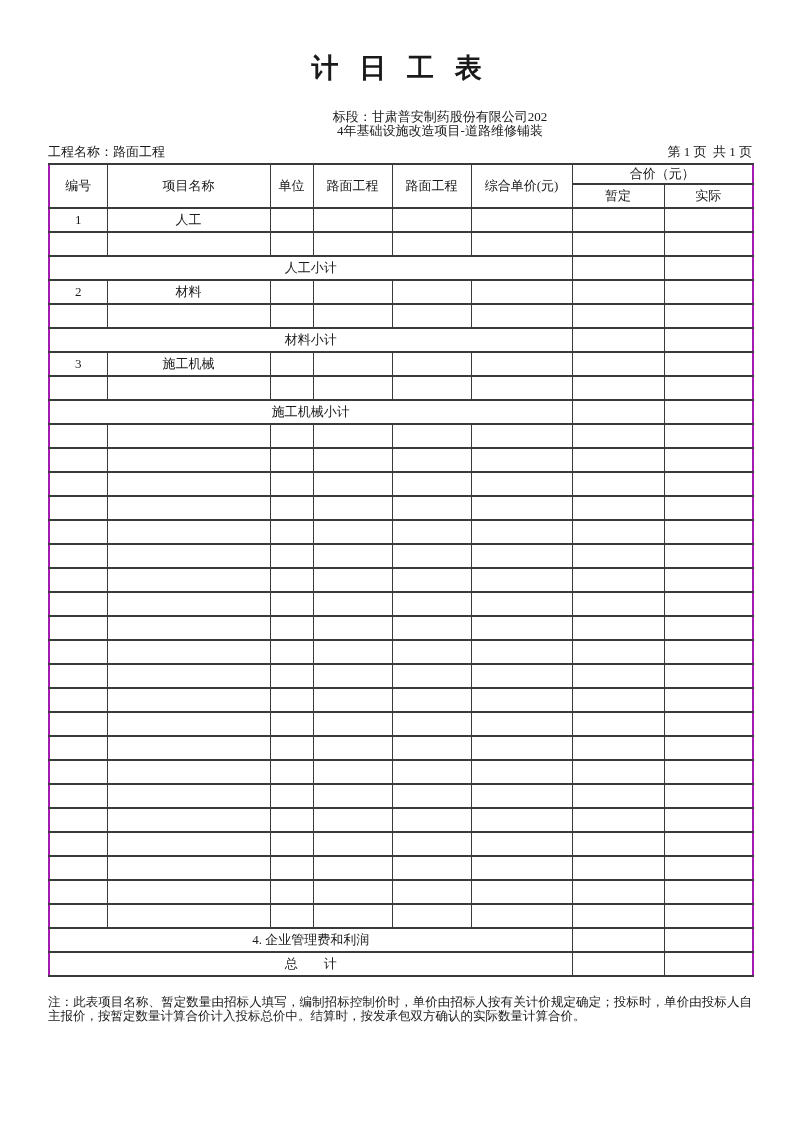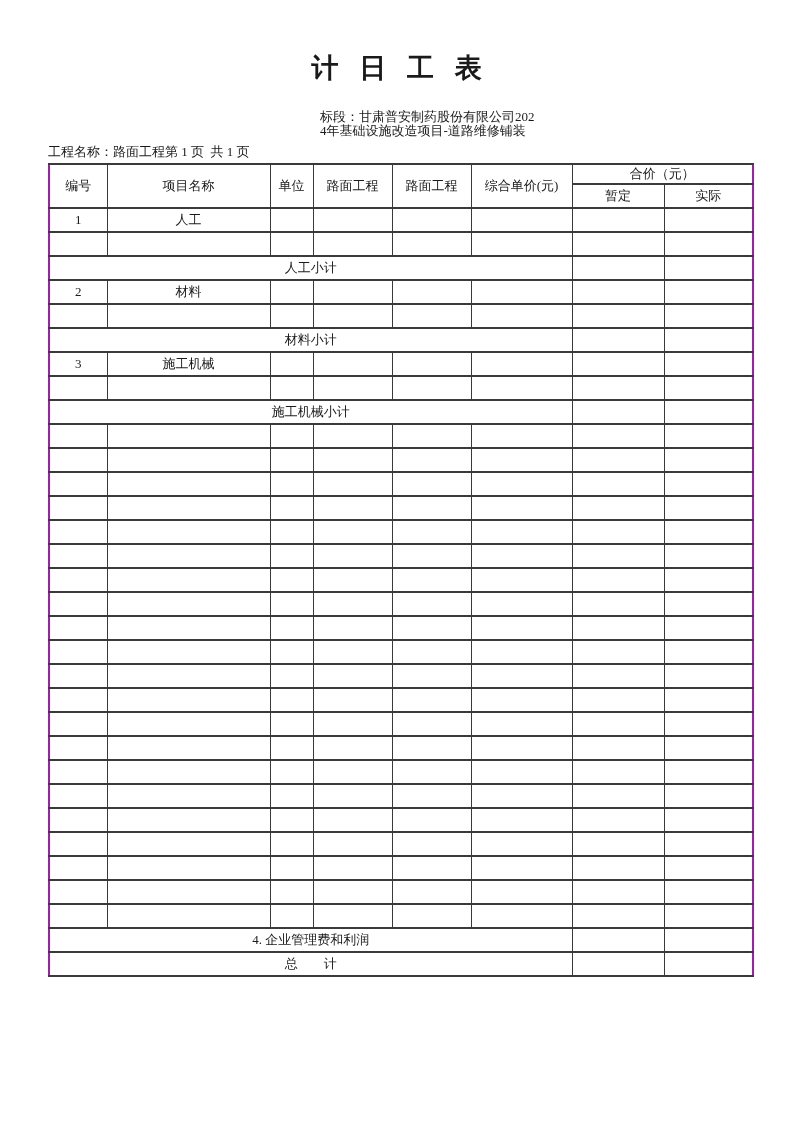--- a/index.html
+++ b/index.html
@@ -19,27 +19,28 @@
     font-size: 27px;
     font-weight: bold;
     letter-spacing: 7px;
     line-height: 32px;
     white-space: pre;
   }
   .section-block {
     margin-top: 26px;
     margin-left: 272px;
     width: 240px;
-    text-align: left;
+    text-align: center;
     font-size: 13px;
     line-height: 14px;
   }
   .meta-row {
     margin-top: 6px;
     display: flex;
+    justify-content: space-between;
     align-items: flex-end;
     font-size: 13px;
     line-height: 16px;
   }
   .pre { white-space: pre; }
 
   table.daywork {
     margin-top: 3px;
     border-collapse: collapse;
     table-layout: fixed;
@@ -414,16 +415,17 @@
             <td></td>
           </tr>
           <tr>
             <td colspan="6" class="cell-center">总　　计</td>
             <td></td>
             <td></td>
           </tr>
         </tbody>
     </table>
 
+    <div class="note">注：此表项目名称、暂定数量由招标人填写，编制招标控制价时，单价由招标人按有关计价规定确定；投标时，单价由投标人自主报价，按暂定数量计算合价计入投标总价中。结算时，按发承包双方确认的实际数量计算合价。</div>
 
 
   </div>
 </div>
 
 </body></html>

